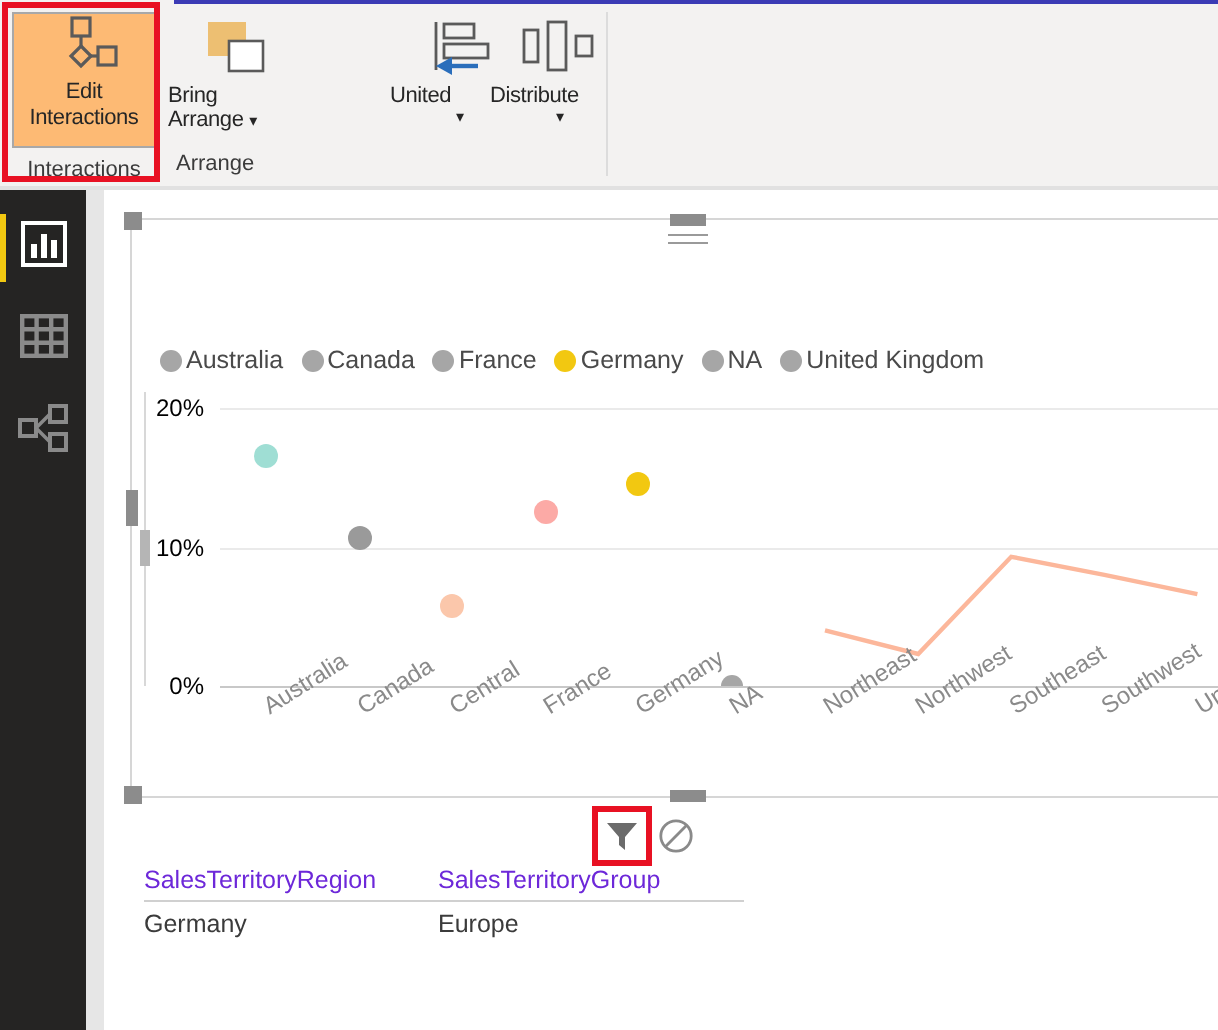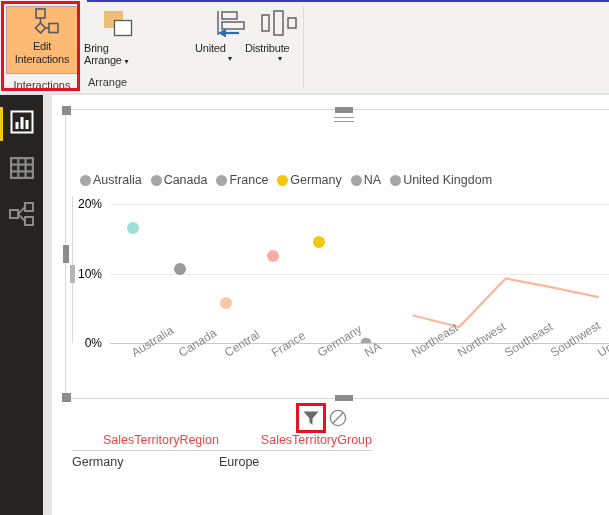--- a/index.html
+++ b/index.html
@@ -166,21 +166,21 @@
   }
   #no-filter-icon-btn {
     position:absolute; left:76px; top:3px; width:20px; height:20px;
     display:flex; align-items:center; justify-content:center; cursor:pointer;
   }
 
   
   #filter-table { position:absolute; left:20px; top:338px; width:300px; }
   #filter-table table { border-collapse:collapse; width:100%; }
   #filter-table th {
-    font-size:12.5px; color:#ef4444; font-weight:normal; text-align:right;
+    font-size:12.5px; color:#6d28d9; font-weight:normal; text-align:left;
     padding:0 0 3px 0; border-bottom:1px solid #d0d0d0;
   }
   #filter-table td { font-size:12.5px; color:#3b3b3b; padding:4px 0 0 0; }
   #col-region { width:147px; }
 </style>
 </head>
 <body>
 
 <div id="ribbon">
   <div id="ribbon-top-rule"></div>

